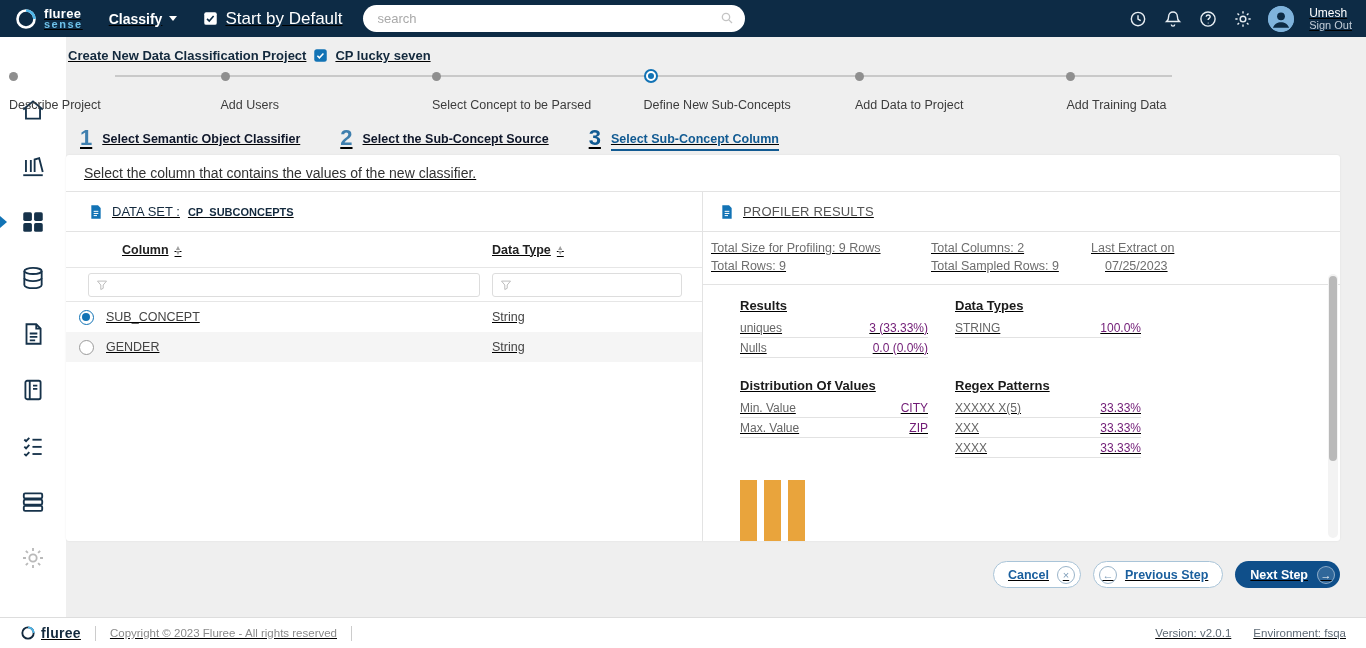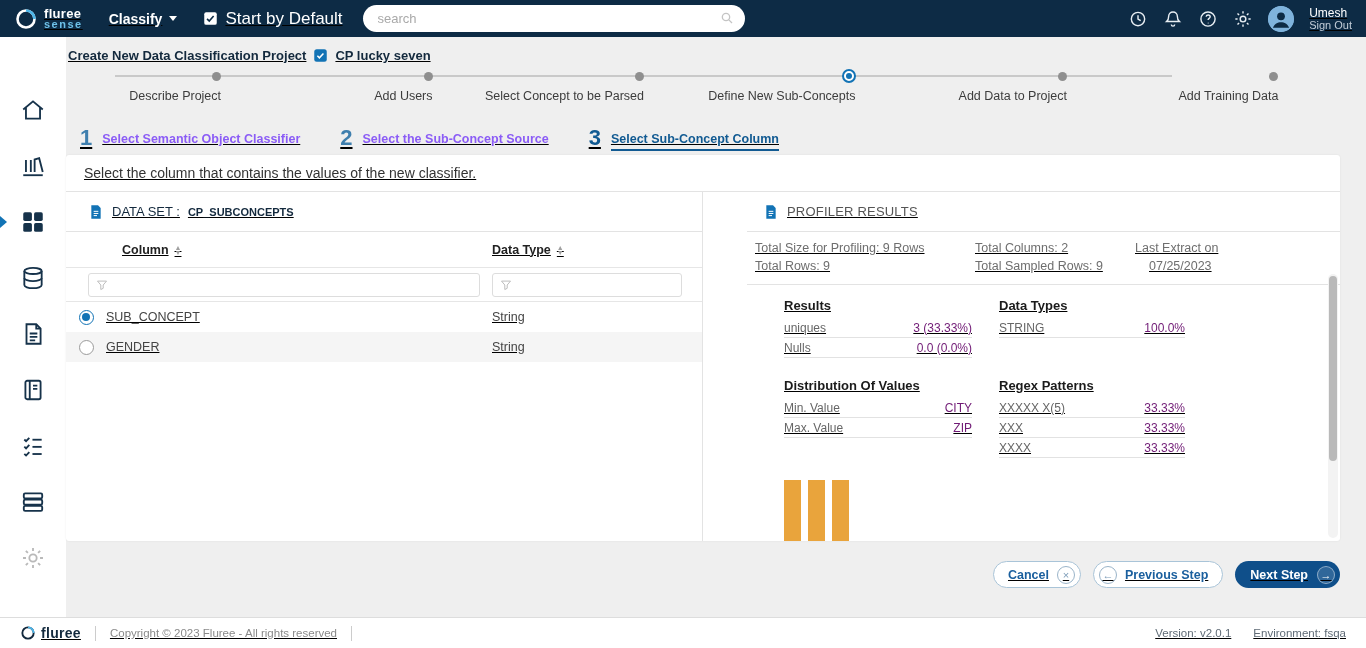--- a/index.html
+++ b/index.html
@@ -39,43 +39,43 @@
   .side-item.dim { color:#b9b9b9; }
 
   .content { flex:1; display:flex; flex-direction:column; padding-right:26px; min-width:0; }
 
   .breadcrumb { margin:11px 0 0 2px; display:flex; align-items:center; gap:7px; font-size:13px; font-weight:bold; color:#13293d; }
   .breadcrumb svg { display:block; }
 
   
   .stepper { margin-top:4px; position:relative; height:38px; }
   .step-line { position:absolute; top:8px; left:3.85%; right:13.15%; height:2px; background:#c9c9c9; }
-  .step { position:absolute; top:0; width:212px; transform:translateX(-50%); display:flex; flex-direction:column; align-items:flex-end; }
+  .step { position:absolute; top:0; width:212px; transform:translateX(-50%); display:flex; flex-direction:column; align-items:flex-start;gap:9px; }
   .step:nth-child(2){ left:3.85%; } .step:nth-child(3){ left:20.45%; } .step:nth-child(4){ left:37.05%; }
   .step:nth-child(5){ left:53.65%; } .step:nth-child(6){ left:70.25%; } .step:nth-child(7){ left:86.85%; }
   .dot-wrap { height:18px; display:flex; align-items:center; justify-content:center; }
   .dot { width:9px; height:9px; border-radius:50%; background:#8f8f8f; }
   .step.active .dot { width:14px; height:14px; background:#fff; border:2px solid #1273b5; display:flex; align-items:center; justify-content:center; }
   .step.active .dot::after { content:""; width:6px; height:6px; border-radius:50%; background:#1273b5; }
   .step-label { margin-top:4px; font-size:12.5px; color:#3c3c3c; white-space:nowrap; }
 
   
   .subtabs { margin:22px 0 0 14px; display:flex; gap:40px; }
   .subtab { display:flex; align-items:flex-start; gap:10px; cursor:pointer; }
   .subtab .num { font-size:22px; font-weight:bold; color:#3f7fae; line-height:22px; }
-  .subtab .lbl { font-size:12.5px; font-weight:bold; color:#8b5cf6; margin-top:5px; }
+  .subtab .lbl { font-size:12.5px; font-weight:bold; color:#0f172a; margin-top:5px; }
   .subtab.active .num { color:#115a92; }
   .subtab.active .lbl { color:#115a92; border-bottom:2px solid #115a92; padding-bottom:3px; }
 
   
   .card { margin-top:4px; background:#fff; border-radius:3px; height:386px; box-shadow:0 0 2px rgba(0,0,0,.08); overflow:hidden; display:flex; flex-direction:column; }
   .instruction { height:37px; display:flex; align-items:center; padding:0 18px; font-size:14px; color:#333; border-bottom:1px solid #e3e3e3; flex:0 0 auto; }
   .panels { flex:1; display:flex; min-height:0; }
   .panel-left { width:637px; border-right:1px solid #e3e3e3; flex:0 0 auto; display:flex; flex-direction:column; }
-  .panel-right { flex:1; position:relative; overflow:hidden;margin-left:44px; }
+  .panel-right { flex:1; position:relative; overflow:hidden; }
 
   .ph-row { height:40px; display:flex; align-items:center; gap:8px; border-bottom:1px solid #e3e3e3; flex:0 0 auto; }
   .panel-left .ph-row { padding:0 22px; }
   .panel-right .ph-row { padding:0 16px; }
   .ds-label { font-size:13px; color:#13293d; }
   .ds-name { font-size:11px; font-weight:bold; color:#13293d; }
   .pr-title { font-size:13px; color:#555; letter-spacing:.2px; }
 
   .t-head { height:36px; display:flex; align-items:center; border-bottom:1px solid #e6e6e6; font-size:12.5px; font-weight:bold; color:#222; }
   .c-radio { width:40px; display:flex; justify-content:center; }

